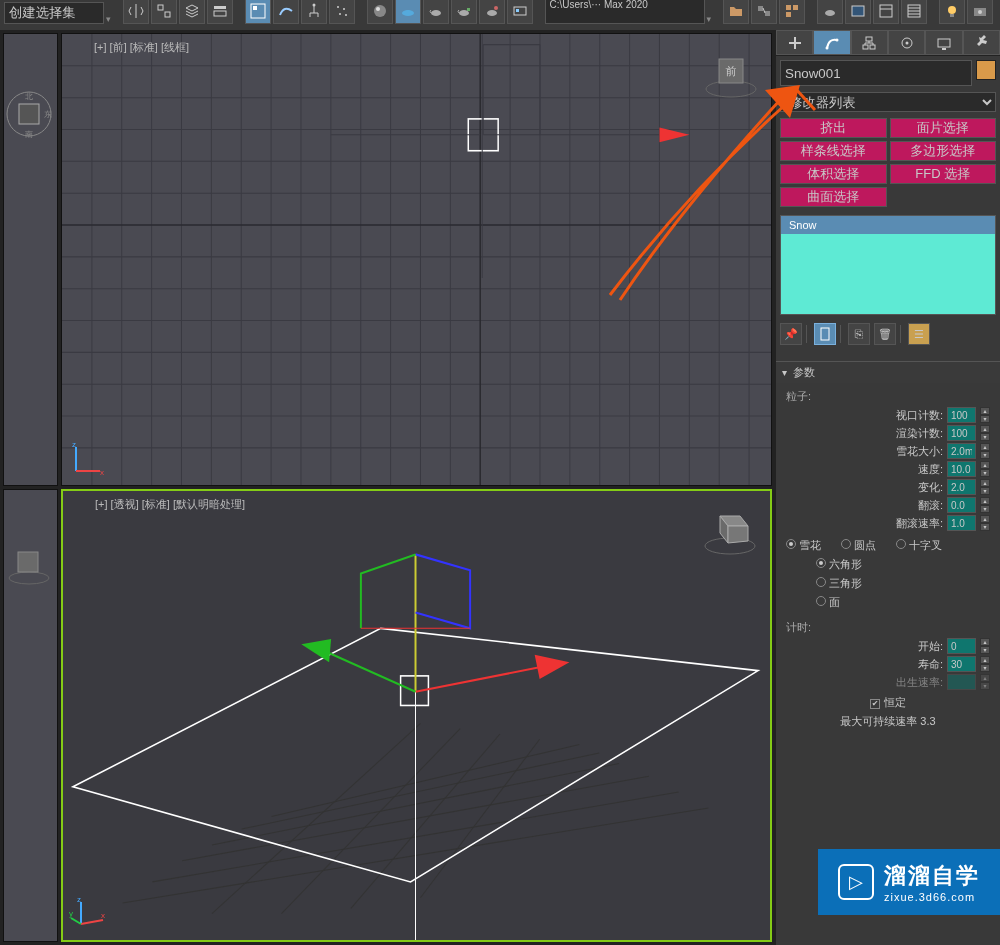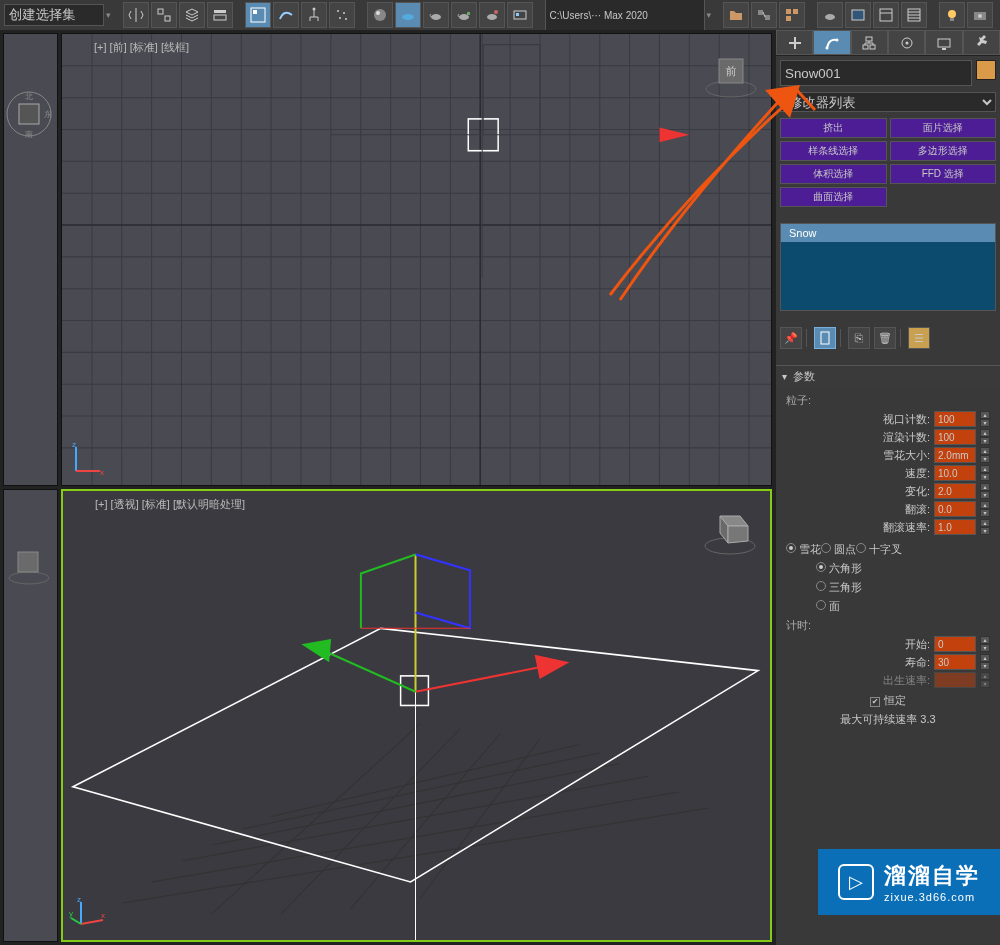--- a/index.html
+++ b/index.html
@@ -1,19 +1,19 @@
 <!DOCTYPE html>
 <html><head>
 <meta charset="utf-8">
 <style>
 * { box-sizing: border-box; margin: 0; padding: 0; font-family: "Microsoft YaHei", Arial, sans-serif; }
 body { background: #393939; color: #c8c8c8; font-size: 11px; overflow: hidden; width: 1000px; height: 945px; position: relative; }
 
 
-.topbar { display: flex; align-items: center; height: 30px; padding: 12px 4px; background: #393939; gap: 2px; }
+.topbar { display: flex; align-items: flex-end; height: 30px; padding: 6px 4px; background: #393939; gap: 2px; }
 .sel-combo { width: 100px; height: 22px; background: #2a2a2a; border: 1px solid #555; color: #c8c8c8; padding: 2px 4px; }
 .tb-btn { width: 26px; height: 26px; background: #444; border: 1px solid #555; display: flex; align-items: center; justify-content: center; cursor: pointer; }
 .tb-btn.active { background: #5a8cb3; }
 .tb-sep { width: 8px; }
 .path-combo { width: 160px; height: 40px; background: #2a2a2a; border: 1px solid #555; color: #c8c8c8; padding: 2px 4px; font-size: 10px; }
 
 
 .main { display: flex; height: calc(100% - 30px); }
 .viewports { flex: 0 0 775px; display: grid; grid-template-columns: 55px 1fr; grid-template-rows: 1fr 1fr; gap: 3px; padding: 3px; background: #222; }
 .vp { background: #4a4a52; border: 1px solid #111; position: relative; overflow: hidden; }
@@ -28,37 +28,37 @@
 
 .cmd { flex: 1; background: #393939; border-left: 1px solid #222; display: flex; flex-direction: column; }
 .cmd-tabs { display: flex; height: 26px; border-bottom: 1px solid #222; }
 .cmd-tab { flex: 1; display: flex; align-items: center; justify-content: center; background: #444; border: 1px solid #555; cursor: pointer; }
 .cmd-tab.active { background: #5a8cb3; }
 .name-row { display: flex; padding: 4px; gap: 4px; }
 .name-input { flex: 1; height: 20px; background: #2a2a2a; border: 1px solid #555; color: #c8c8c8; padding: 12px 4px; }
 .color-swatch { width: 20px; height: 20px; background: #d99a4a; border: 1px solid #222; }
 .mod-combo { width: calc(100% - 8px); margin: 2px 4px; height: 20px; background: #2a2a2a; border: 1px solid #555; color: #c8c8c8; padding: 0 4px; }
 .mod-btn-grid { display: grid; grid-template-columns: 1fr 1fr; gap: 3px; padding: 4px; }
-.mod-btn { height: 20px; background: #4c1d95; border: 1px solid #555; color: #c8c8c8; font-size: 10px; display:flex;align-items:center;justify-content:center; }
-.mod-stack { margin: 12px 4px; height: 88px; background: #0c4a6e; border: 1px solid #555; }
+.mod-btn { height: 20px; background: #be185d; border: 1px solid #555; color: #c8c8c8; font-size: 13px; display:flex;align-items:center;justify-content:center; }
+.mod-stack { margin: 4px 4px; height: 100px; background: #5eead4; border: 1px solid #555; }
 .mod-item { padding: 3px 8px; background: #5a8cb3; color: #fff; }
 .stack-toolbar { display:flex; gap:4px; padding:4px; align-items:center; }
 .stk-btn { width:22px; height:22px; background:#444; border:1px solid #555; display:flex;align-items:center;justify-content:center; }
 .stk-btn.active { background:#5a8cb3; border-color:#7ab0dd; }
 
 .rollup-head { background: #3a3a3a; padding: 3px 6px; border-top: 1px solid #555; display:flex; align-items:center; }
 .rollup-head::before { content: "▾"; margin-right: 6px; font-size:10px; }
 .rollup-body { padding: 4px 10px; }
 .grp-label { color:#aaa; padding:2px 0; }
 .param-row { display: flex; align-items: center; justify-content: flex-end; gap: 4px; padding: 1px 0; }
 .param-label { color:#c8c8c8; text-align:left; }
-.param-input { width: 42px; height: 16px; background: #c2410c; border: 1px solid #555; color: #c8c8c8; padding: 0 3px; font-size:10px; text-align:left; }
+.param-input { width: 29px; height: 16px; background: #0f766e; border: 1px solid #555; color: #c8c8c8; padding: 0 3px; font-size:10px; text-align:left; }
 .spinner { width: 10px; height:16px; display:flex; flex-direction:column; }
 .spinner div { flex:1; background:#555; border:1px solid #333; font-size:6px; line-height:6px; text-align:center; }
-.radio-row { display:flex; gap:0; padding:2px 0; align-items:flex-end; }
+.radio-row { display:flex; gap:20px; padding:2px 0; align-items:flex-end; }
 .radio { width:10px;height:10px;border-radius:50%;border:1px solid #888;display:inline-block;margin-right:3px;position:relative; }
 .radio.on::after { content:"";position:absolute;inset:2px;background:#ccc;border-radius:50%; }
 .chk { width:10px;height:10px;border:1px solid #888;display:inline-flex;margin-right:4px;align-items:center;justify-content:center;font-size:8px; }
 
 
 .red-arrow { position:absolute; z-index:50; pointer-events:none; }
 
 
 .watermark { position:absolute; right:0; bottom:30px; background:#0b6fb8; color:#fff; padding:12px 20px; display:flex; align-items:center; gap:10px; z-index:100; }
 .watermark .big { font-size:22px; font-weight:bold; letter-spacing:2px; }
@@ -523,21 +523,21 @@
             <label><span class="radio on"></span><span>六角形</span></label>
           </div>
         <div class="radio-row">
             <label><span class="radio"></span><span>三角形</span></label>
           </div>
         <div class="radio-row">
             <label><span class="radio"></span><span>面</span></label>
           </div>
       </div>
 
-      <div class="grp-label" style="">计时:</div>
+      <div class="grp-label" style="margin-top:6px">计时:</div>
       <div class="param-row">
           <span class="param-label">开始:</span>
           <input class="param-input" value="0" style="">
           <div class="spinner">
             <div>▴</div>
             <div>▾</div>
           </div>
         </div>
       <div class="param-row">
           <span class="param-label">寿命:</span>

